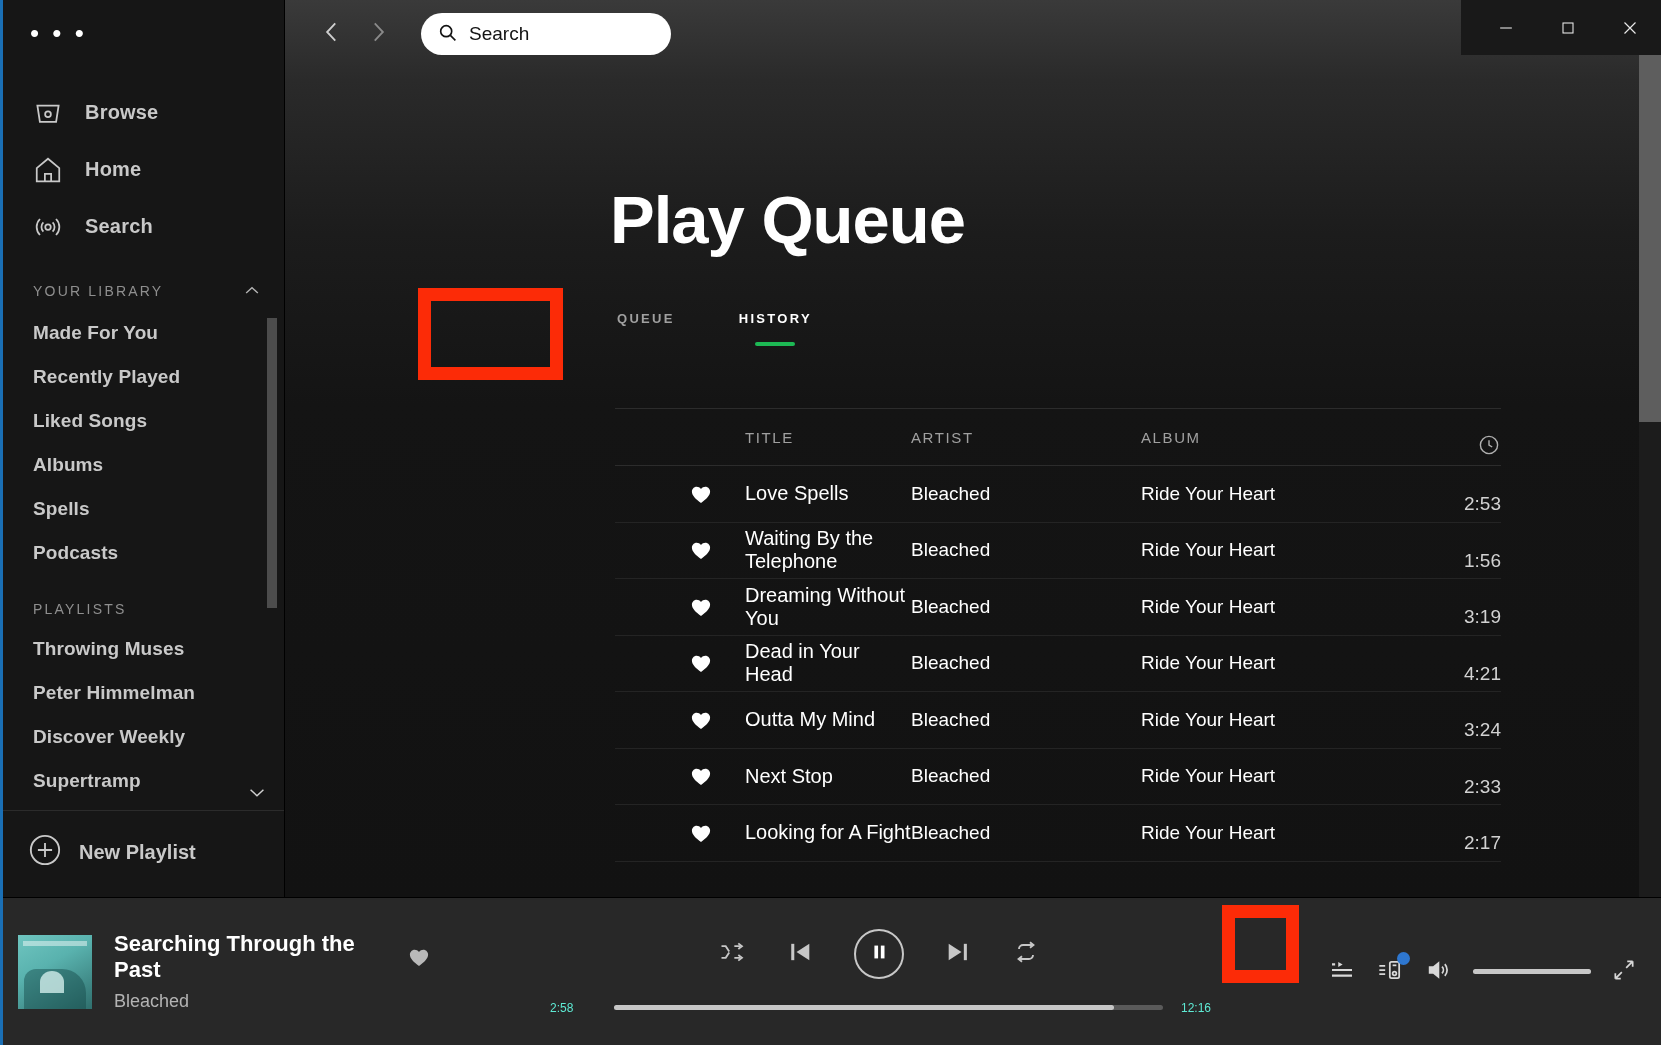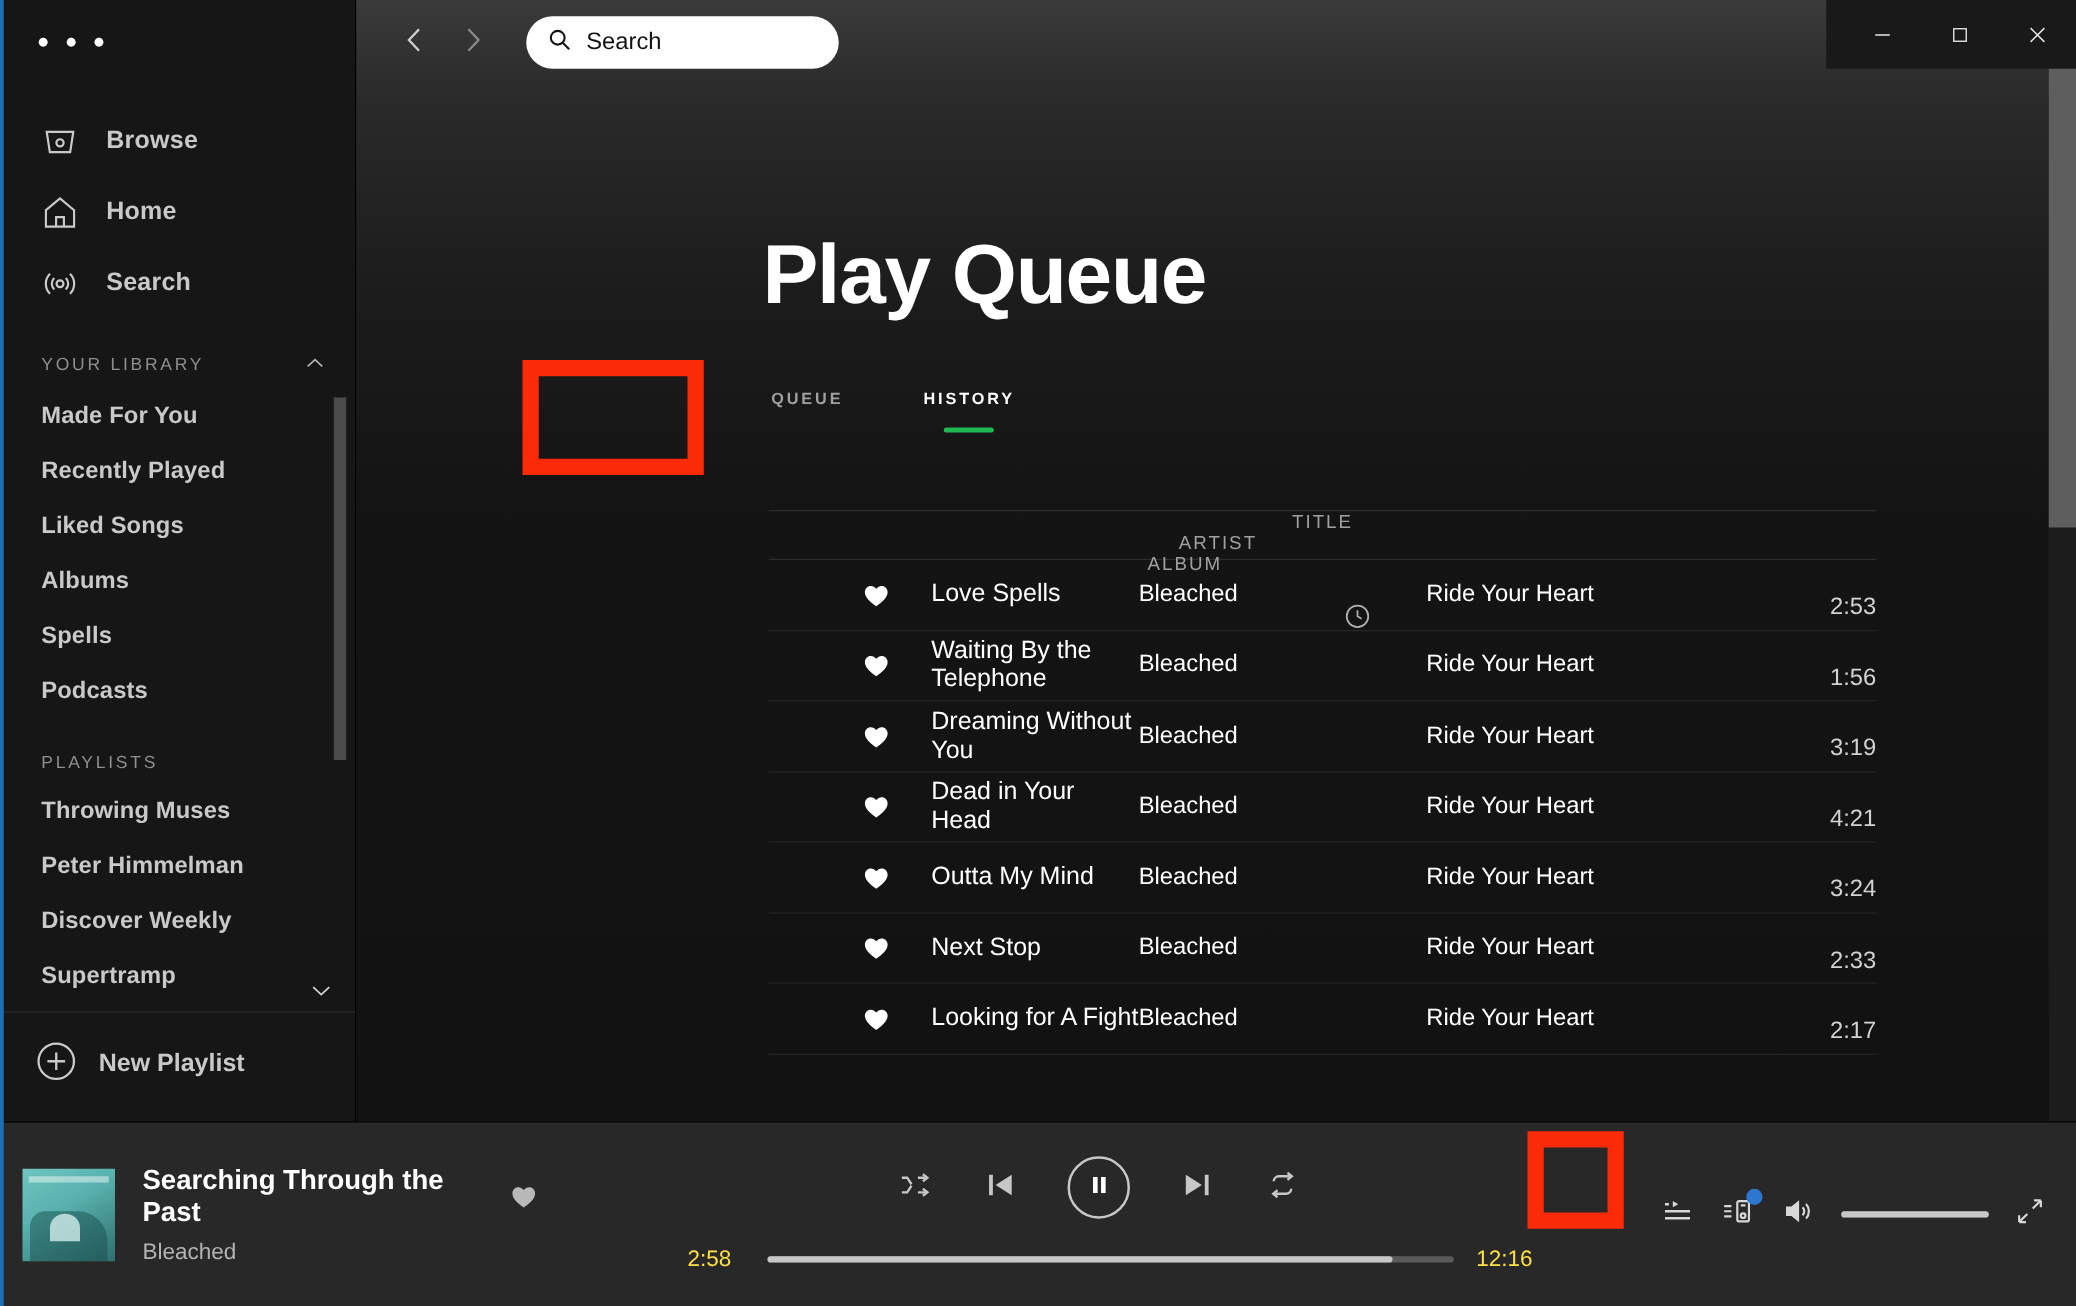--- a/index.html
+++ b/index.html
@@ -184,25 +184,25 @@
     position: absolute;
     border: 13px solid #fc2b07;
     pointer-events: none;
     z-index: 30;
   }
 
   
   .table { padding: 0 160px 0 330px; margin-top: 62px; }
   .thead {
     display: flex; align-items: center;
-    height: 40px;
+    height: 58px;
     border-top: 1px solid #2c2c2c;
     border-bottom: 1px solid #2c2c2c;
     color: #a0a0a0;
-    font-size: 15px; letter-spacing: 1.6px; flex-direction: column;
+    font-size: 15px; letter-spacing: 1.6px;
   }
   .row {
     display: flex; align-items: center;
     height: 56.5px;
     border-bottom: 1px solid #242424;
     color: #fff;
     cursor: default;
   }
   .c-heart { width: 130px; display: flex; justify-content: flex-start; padding-left: 75px; }
   .c-title { flex: 1; font-size: 20px; font-weight: 400; }
@@ -266,21 +266,21 @@
     width: 50px; height: 50px; border-radius: 50%;
     border: 2px solid #c7c7c7;
     display: flex; align-items: center; justify-content: center;
     cursor: pointer;
   }
   .progress-row {
     display: flex; align-items: center; gap: 18px;
     margin-top: 22px; width: 100%;
     padding: 0 100px 0 120px;
   }
-  .time { color: #fde047; font-size: 18px; min-width: 46px; }
+  .time { color: #5eead4; font-size: 12px; min-width: 46px; }
   .bar {
     flex: 1; height: 5px; background: #5a5a5a; border-radius: 3px;
     position: relative; cursor: pointer;
   }
   .bar-fill { position: absolute; left: 0; top: 0; bottom: 0; background: #c7c7c7; border-radius: 3px; width: 92%; }
 
   .right-ctrls {
     display: flex; align-items: center; gap: 20px;
     padding-right: 24px; position: relative;
   }

